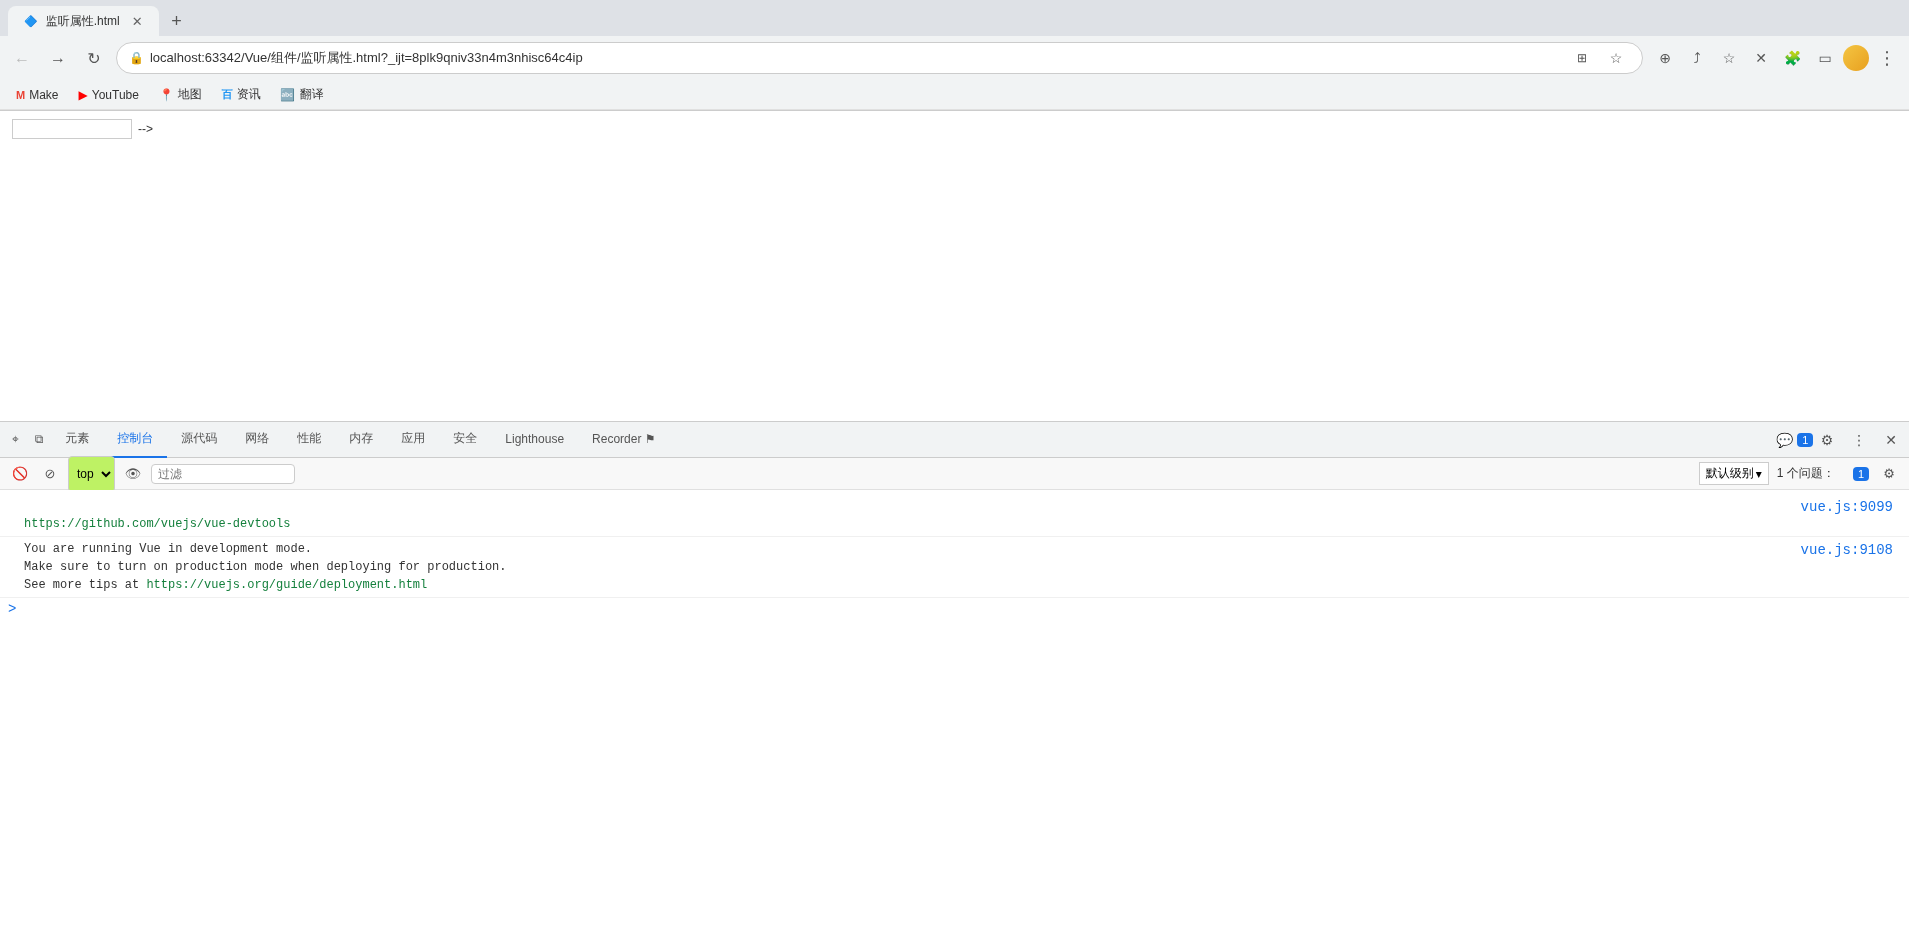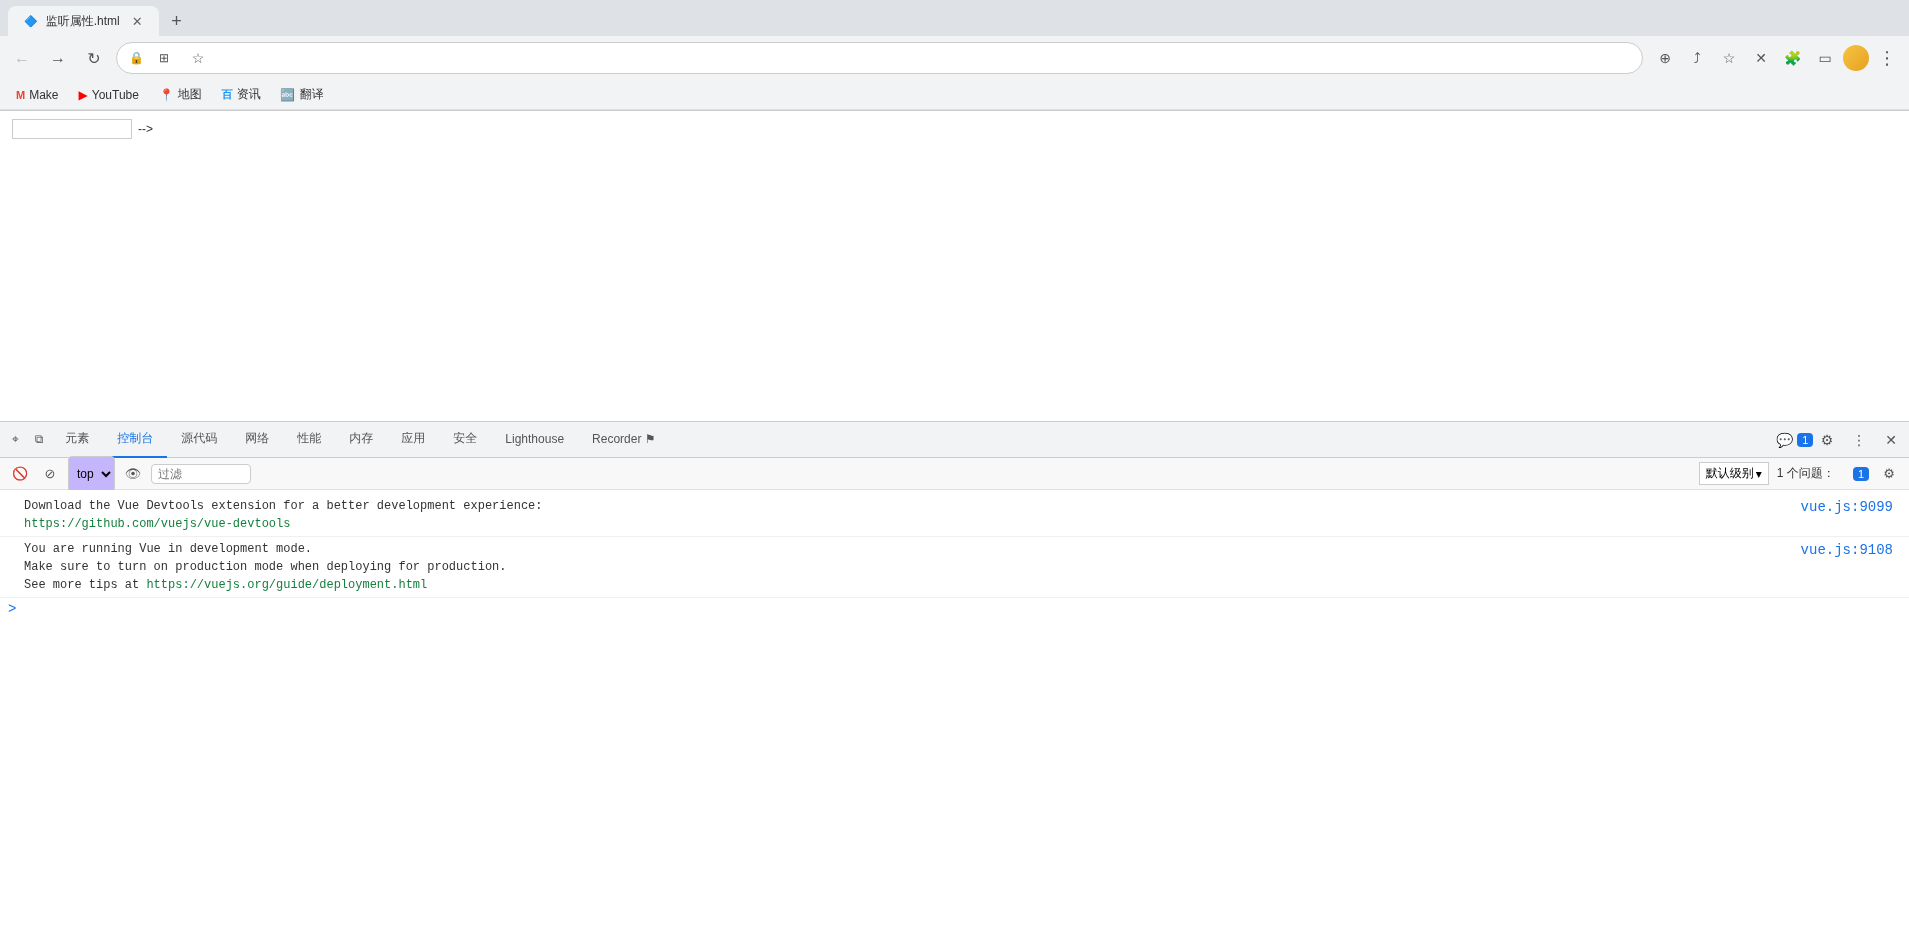--- a/index.html
+++ b/index.html
@@ -222,31 +222,31 @@
       border-radius: 4px;
       color: #555;
       font-size: 13px;
     }
 
     .console-select {
       font-size: 12px;
       border: 1px solid #ccc;
       border-radius: 4px;
       padding: 9px 4px;
-      background: #c4b5fd;
+      background: #bef264;
       cursor: pointer;
     }
 
     .filter-input {
       border: 1px solid #ccc;
       border-radius: 4px;
       padding: 2px 6px;
       font-size: 12px;
       outline: none;
-      width: 100px;
+      width: 144px;
     }
 
     .console-right-controls {
       margin-left: auto;
       display: flex;
       align-items: center;
       gap: 8px;
     }
 
     .default-level-btn {
@@ -354,20 +354,21 @@
     <button class="nav-btn" style="margin-left:4px; font-size:18px;">+</button>
   </div>
 
   <div class="address-bar-row">
     <button class="nav-btn disabled">←</button>
     <button class="nav-btn">→</button>
     <button class="nav-btn">↻</button>
 
     <div class="address-box">
       <span style="color:#555; font-size:12px;">🔒</span>
+      <input type="text" value="localhost:63342/Vue/组件/监听属性.html?_ijt=8plk9qniv33n4m3nhisc64c4ip" style="">
       <div class="address-icons">
         <button class="toolbar-icon-btn" style="font-size:12px;">⊞</button>
         <button class="toolbar-icon-btn">☆</button>
       </div>
     </div>
 
     <div class="toolbar-icons">
       <button class="toolbar-icon-btn">⊕</button>
       <button class="toolbar-icon-btn">⤴</button>
       <button class="toolbar-icon-btn">☆</button>
@@ -456,21 +457,20 @@
         <span class="badge" style="background:#1a73e8;">1</span>
       </div>
       <button class="settings-btn">⚙</button>
     </div>
   </div>
 
   <div class="console-output">
 
     <div class="console-line info">
       <a class="console-source" href="#">vue.js:9099</a>
-      <span>Download the Vue Devtools extension for a better development experience:</span>
       <br>
       <a class="console-link" href="#">https://github.com/vuejs/vue-devtools</a>
     </div>
 
     <div class="console-line log">
       <a class="console-source" href="#">vue.js:9108</a>
       <span>You are running Vue in development mode.</span>
       <br>
       <span>Make sure to turn on production mode when deploying for production.</span>
       <br>

